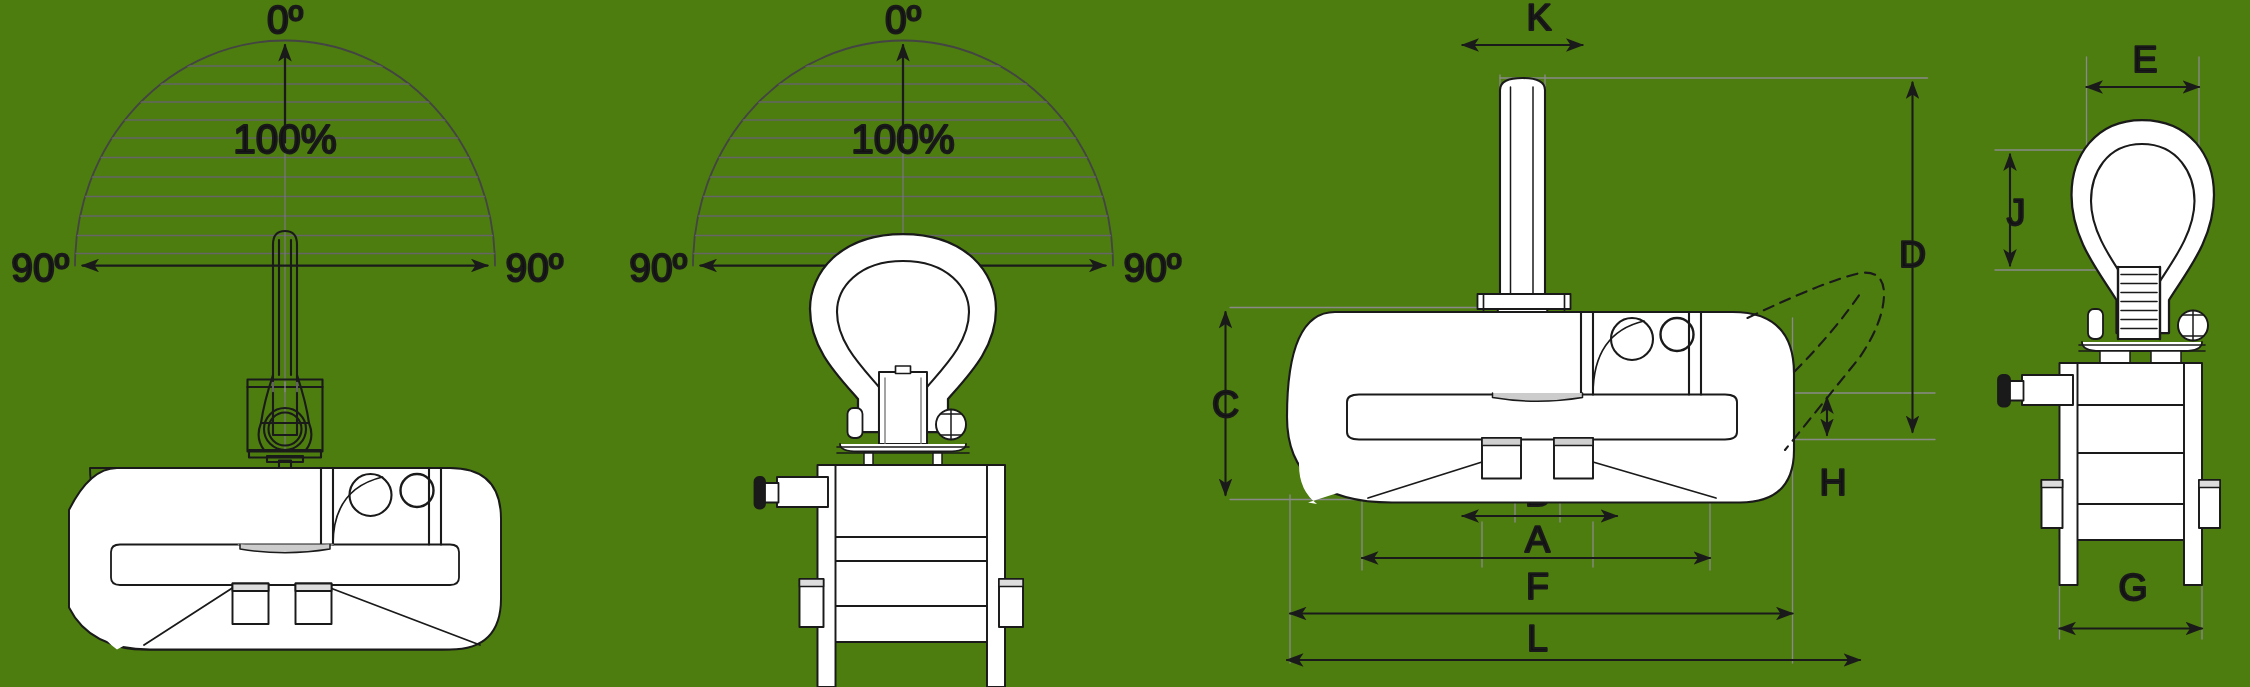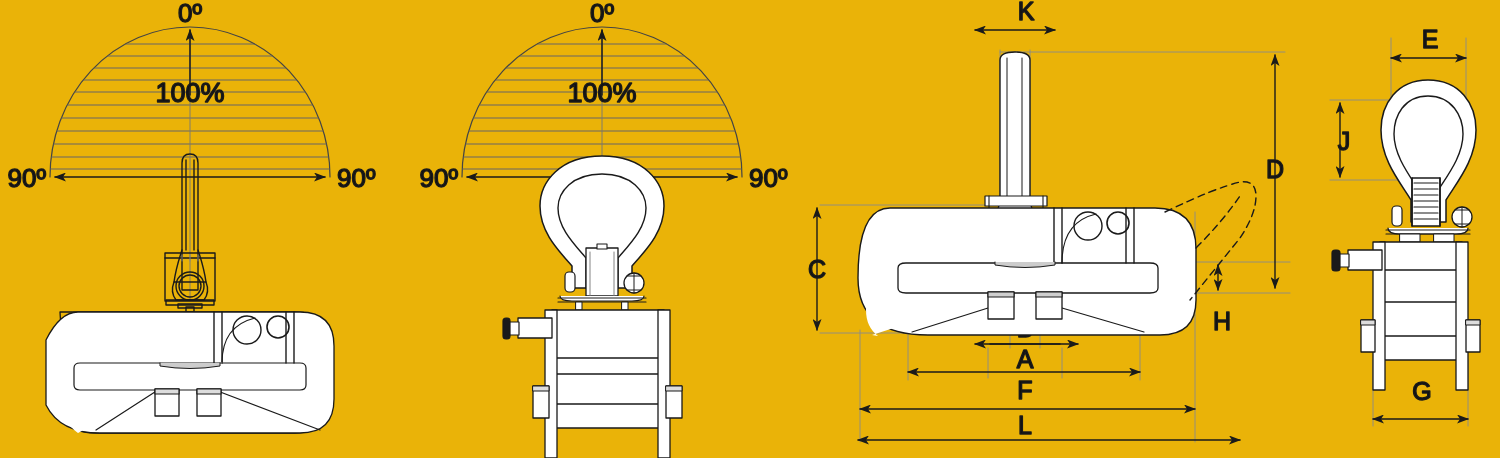--- a/index.html
+++ b/index.html
@@ -8,21 +8,21 @@
     padding: 0;
     background: #ffffff;
   }
   body {
     font-family: "Liberation Sans", sans-serif;
   }
   #sheet {
     position: relative;
     width: 1500px;
     height: 458px;
-    background: #eab308;
+    background: #4d7c0f;
     overflow: hidden;
   }
   #sheet svg {
     position: absolute;
     top: 0;
     left: 0;
   }
   .lbl {
     font-family: "Liberation Sans", sans-serif;
     font-size: 26px;

